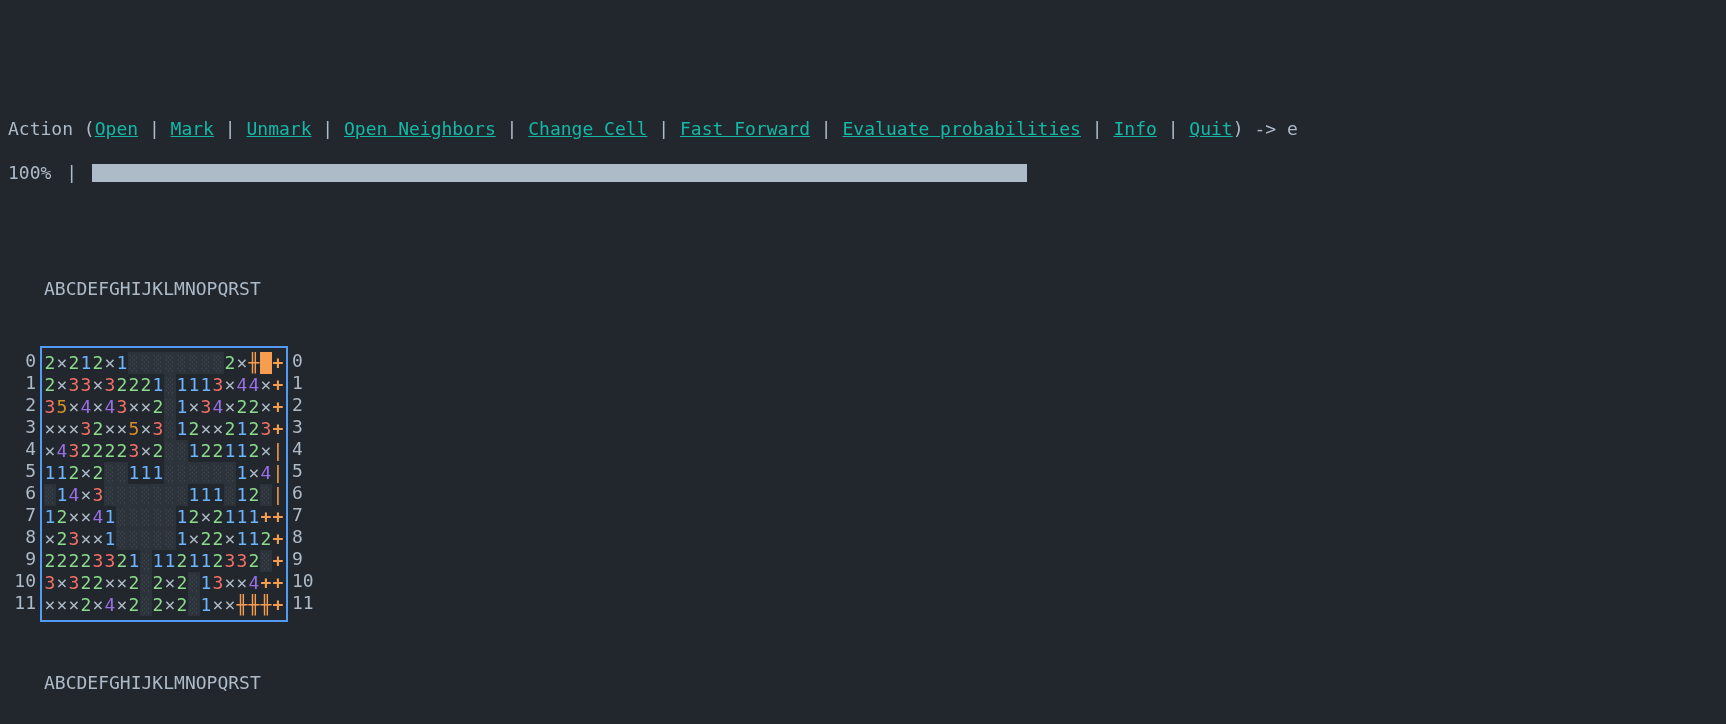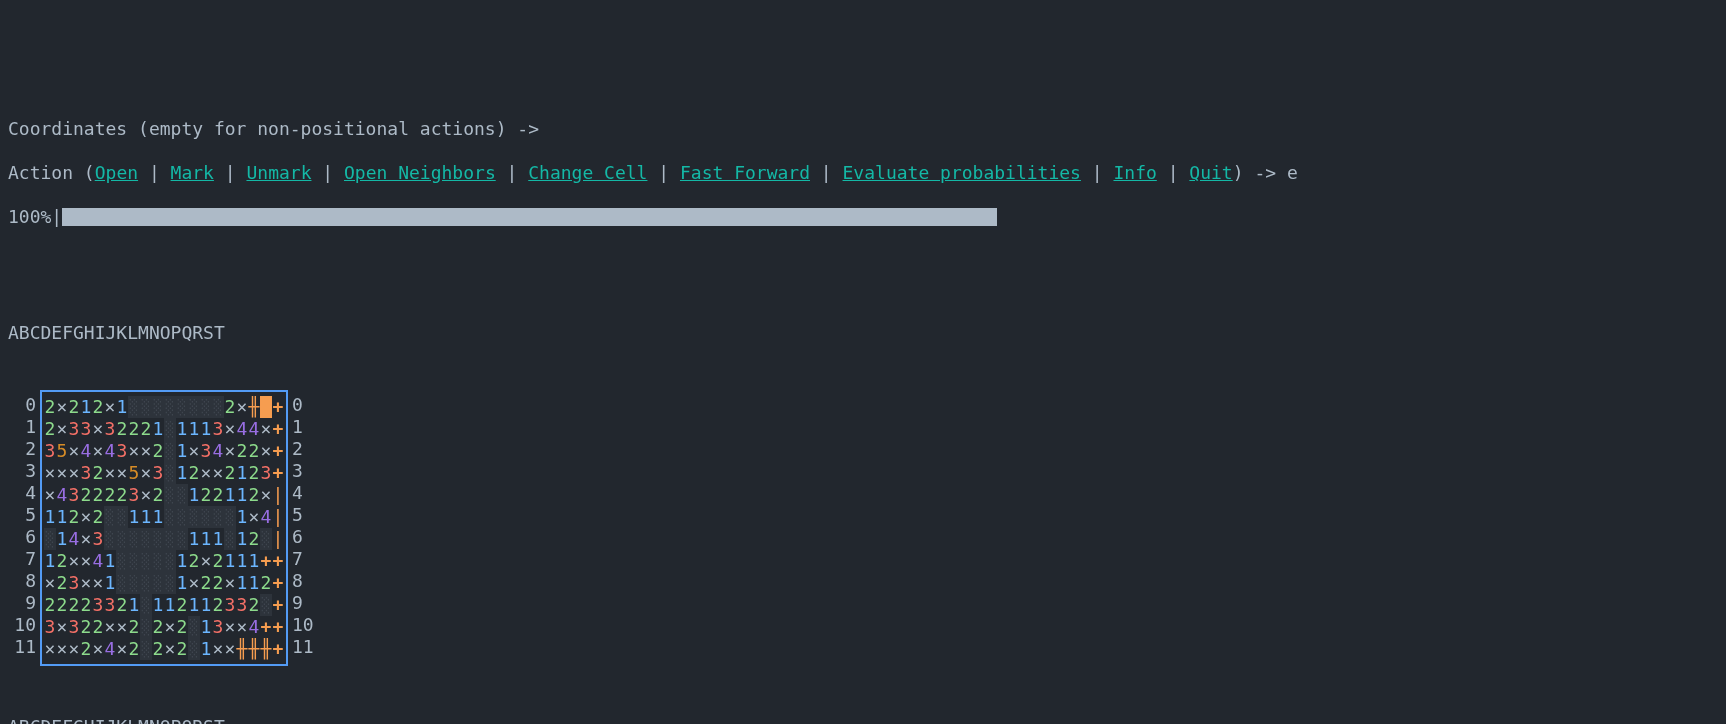--- a/index.html
+++ b/index.html
@@ -8,21 +8,21 @@
     background: #22272e;
     color: #adbac7;
     font-family: "Menlo", "Consolas", "DejaVu Sans Mono", monospace;
     font-size: 18px;
     line-height: 22px;
     white-space: pre;
   }
   .action-link { text-decoration: underline; color: #14b8a6; cursor: pointer; }
   .pct { color: #adbac7; }
   .board-wrap { margin-top: 6px; }
-  .cols-label { color: #adbac7; letter-spacing: 0; }
+  .cols-label { color: #adbac7; margin-left: 36px; letter-spacing: 0; }
   .row { display: flex; align-items: center; }
   .rownum { width: 28px; text-align: right; color: #adbac7; padding-right: 4px; }
   .rownum-r { width: 28px; text-align: left; color: #adbac7; padding-left: 4px; }
   .board {
     display: inline-block;
     border: 2px solid #539bf5;
     padding: 4px 2px;
     margin: 2px 0;
   }
   .board .brow { display: flex; }
@@ -41,35 +41,34 @@
   .c5 { color: #d68c27; }
   .cmine { color: #adbac7; }
   .cempty { color: #555d68; background: #2d333b; }
   .cempty::after { content: "░"; font-size: 14px; opacity:0.5; }
   
   .p-plus { color: #f69d50; font-weight: bold; }
   .p-vbar { color: #f69d50; }
   .p-hatch { color: #f69d50; }
   .p-solid { background: #f69d50; color: #f69d50; }
   .input-echo { color: #adbac7; }
-  .progress-line { display: flex; align-items: center; }
+  .progress-line { display: flex; align-items: center; gap: 15px; }
   .progress-bar {
     display: inline-block;
     height: 18px;
     background: #adbac7;
     flex: 0 0 auto;
   }
 </style>
 </head>
 <body>
 
 
 
 <div>
-<div class="row"><span>Coordinates (empty for non-positional actions) -&gt; </span></div>
 <div class="row"><span>Action (</span><span id="actions-container"><span class="action-link">Open</span><span> | </span><span class="action-link">Mark</span><span> | </span><span class="action-link">Unmark</span><span> | </span><span class="action-link">Open Neighbors</span><span> | </span><span class="action-link">Change Cell</span><span> | </span><span class="action-link">Fast Forward</span><span> | </span><span class="action-link">Evaluate probabilities</span><span> | </span><span class="action-link">Info</span><span> | </span><span class="action-link">Quit</span></span><span>) -&gt; </span><span class="input-echo">e</span></div>
 <div class="progress-line"><span class="pct">100%</span><span>|</span><span id="pbar" class="progress-bar" style="width: 935px;"></span></div>
 
 <div class="board-wrap">
   <div class="cols-label">ABCDEFGHIJKLMNOPQRST</div>
   <div id="board-rows"><div style="display: flex; align-items: flex-start;"><div style="padding-top: 6px;"><div class="rownum">0</div><div class="rownum">1</div><div class="rownum">2</div><div class="rownum">3</div><div class="rownum">4</div><div class="rownum">5</div><div class="rownum">6</div><div class="rownum">7</div><div class="rownum">8</div><div class="rownum">9</div><div class="rownum">10</div><div class="rownum">11</div></div><div class="board"><div class="brow"><span class="cell c2">2</span><span class="cell cmine">×</span><span class="cell c2">2</span><span class="cell c1">1</span><span class="cell c2">2</span><span class="cell cmine">×</span><span class="cell c1">1</span><span class="cell cempty"></span><span class="cell cempty"></span><span class="cell cempty"></span><span class="cell cempty"></span><span class="cell cempty"></span><span class="cell cempty"></span><span class="cell cempty"></span><span class="cell cempty"></span><span class="cell c2">2</span><span class="cell cmine">×</span><span class="cell p-hatch">╫</span><span class="cell p-solid">█</span><span class="cell p-plus">+</span></div><div class="brow"><span class="cell c2">2</span><span class="cell cmine">×</span><span class="cell c3">3</span><span class="cell c3">3</span><span class="cell cmine">×</span><span class="cell c3">3</span><span class="cell c2">2</span><span class="cell c2">2</span><span class="cell c2">2</span><span class="cell c1">1</span><span class="cell cempty"></span><span class="cell c1">1</span><span class="cell c1">1</span><span class="cell c1">1</span><span class="cell c3">3</span><span class="cell cmine">×</span><span class="cell c4">4</span><span class="cell c4">4</span><span class="cell cmine">×</span><span class="cell p-plus">+</span></div><div class="brow"><span class="cell c3">3</span><span class="cell c5">5</span><span class="cell cmine">×</span><span class="cell c4">4</span><span class="cell cmine">×</span><span class="cell c4">4</span><span class="cell c3">3</span><span class="cell cmine">×</span><span class="cell cmine">×</span><span class="cell c2">2</span><span class="cell cempty"></span><span class="cell c1">1</span><span class="cell cmine">×</span><span class="cell c3">3</span><span class="cell c4">4</span><span class="cell cmine">×</span><span class="cell c2">2</span><span class="cell c2">2</span><span class="cell cmine">×</span><span class="cell p-plus">+</span></div><div class="brow"><span class="cell cmine">×</span><span class="cell cmine">×</span><span class="cell cmine">×</span><span class="cell c3">3</span><span class="cell c2">2</span><span class="cell cmine">×</span><span class="cell cmine">×</span><span class="cell c5">5</span><span class="cell cmine">×</span><span class="cell c3">3</span><span class="cell cempty"></span><span class="cell c1">1</span><span class="cell c2">2</span><span class="cell cmine">×</span><span class="cell cmine">×</span><span class="cell c2">2</span><span class="cell c1">1</span><span class="cell c2">2</span><span class="cell c3">3</span><span class="cell p-plus">+</span></div><div class="brow"><span class="cell cmine">×</span><span class="cell c4">4</span><span class="cell c3">3</span><span class="cell c2">2</span><span class="cell c2">2</span><span class="cell c2">2</span><span class="cell c2">2</span><span class="cell c3">3</span><span class="cell cmine">×</span><span class="cell c2">2</span><span class="cell cempty"></span><span class="cell cempty"></span><span class="cell c1">1</span><span class="cell c2">2</span><span class="cell c2">2</span><span class="cell c1">1</span><span class="cell c1">1</span><span class="cell c2">2</span><span class="cell cmine">×</span><span class="cell p-vbar">|</span></div><div class="brow"><span class="cell c1">1</span><span class="cell c1">1</span><span class="cell c2">2</span><span class="cell cmine">×</span><span class="cell c2">2</span><span class="cell cempty"></span><span class="cell cempty"></span><span class="cell c1">1</span><span class="cell c1">1</span><span class="cell c1">1</span><span class="cell cempty"></span><span class="cell cempty"></span><span class="cell cempty"></span><span class="cell cempty"></span><span class="cell cempty"></span><span class="cell cempty"></span><span class="cell c1">1</span><span class="cell cmine">×</span><span class="cell c4">4</span><span class="cell p-vbar">|</span></div><div class="brow"><span class="cell cempty"></span><span class="cell c1">1</span><span class="cell c4">4</span><span class="cell cmine">×</span><span class="cell c3">3</span><span class="cell cempty"></span><span class="cell cempty"></span><span class="cell cempty"></span><span class="cell cempty"></span><span class="cell cempty"></span><span class="cell cempty"></span><span class="cell cempty"></span><span class="cell c1">1</span><span class="cell c1">1</span><span class="cell c1">1</span><span class="cell cempty"></span><span class="cell c1">1</span><span class="cell c2">2</span><span class="cell cempty"></span><span class="cell p-vbar">|</span></div><div class="brow"><span class="cell c1">1</span><span class="cell c2">2</span><span class="cell cmine">×</span><span class="cell cmine">×</span><span class="cell c4">4</span><span class="cell c1">1</span><span class="cell cempty"></span><span class="cell cempty"></span><span class="cell cempty"></span><span class="cell cempty"></span><span class="cell cempty"></span><span class="cell c1">1</span><span class="cell c2">2</span><span class="cell cmine">×</span><span class="cell c2">2</span><span class="cell c1">1</span><span class="cell c1">1</span><span class="cell c1">1</span><span class="cell p-plus">+</span><span class="cell p-plus">+</span></div><div class="brow"><span class="cell cmine">×</span><span class="cell c2">2</span><span class="cell c3">3</span><span class="cell cmine">×</span><span class="cell cmine">×</span><span class="cell c1">1</span><span class="cell cempty"></span><span class="cell cempty"></span><span class="cell cempty"></span><span class="cell cempty"></span><span class="cell cempty"></span><span class="cell c1">1</span><span class="cell cmine">×</span><span class="cell c2">2</span><span class="cell c2">2</span><span class="cell cmine">×</span><span class="cell c1">1</span><span class="cell c1">1</span><span class="cell c2">2</span><span class="cell p-plus">+</span></div><div class="brow"><span class="cell c2">2</span><span class="cell c2">2</span><span class="cell c2">2</span><span class="cell c2">2</span><span class="cell c3">3</span><span class="cell c3">3</span><span class="cell c2">2</span><span class="cell c1">1</span><span class="cell cempty"></span><span class="cell c1">1</span><span class="cell c1">1</span><span class="cell c2">2</span><span class="cell c1">1</span><span class="cell c1">1</span><span class="cell c2">2</span><span class="cell c3">3</span><span class="cell c3">3</span><span class="cell c2">2</span><span class="cell cempty"></span><span class="cell p-plus">+</span></div><div class="brow"><span class="cell c3">3</span><span class="cell cmine">×</span><span class="cell c3">3</span><span class="cell c2">2</span><span class="cell c2">2</span><span class="cell cmine">×</span><span class="cell cmine">×</span><span class="cell c2">2</span><span class="cell cempty"></span><span class="cell c2">2</span><span class="cell cmine">×</span><span class="cell c2">2</span><span class="cell cempty"></span><span class="cell c1">1</span><span class="cell c3">3</span><span class="cell cmine">×</span><span class="cell cmine">×</span><span class="cell c4">4</span><span class="cell p-plus">+</span><span class="cell p-plus">+</span></div><div class="brow"><span class="cell cmine">×</span><span class="cell cmine">×</span><span class="cell cmine">×</span><span class="cell c2">2</span><span class="cell cmine">×</span><span class="cell c4">4</span><span class="cell cmine">×</span><span class="cell c2">2</span><span class="cell cempty"></span><span class="cell c2">2</span><span class="cell cmine">×</span><span class="cell c2">2</span><span class="cell cempty"></span><span class="cell c1">1</span><span class="cell cmine">×</span><span class="cell cmine">×</span><span class="cell p-hatch">╫</span><span class="cell p-hatch">╫</span><span class="cell p-hatch">╫</span><span class="cell p-plus">+</span></div></div><div style="padding-top: 6px;"><div class="rownum-r">0</div><div class="rownum-r">1</div><div class="rownum-r">2</div><div class="rownum-r">3</div><div class="rownum-r">4</div><div class="rownum-r">5</div><div class="rownum-r">6</div><div class="rownum-r">7</div><div class="rownum-r">8</div><div class="rownum-r">9</div><div class="rownum-r">10</div><div class="rownum-r">11</div></div></div></div>
   <div class="cols-label" style="margin-top:4px;">ABCDEFGHIJKLMNOPQRST</div>
 </div>
 
 

